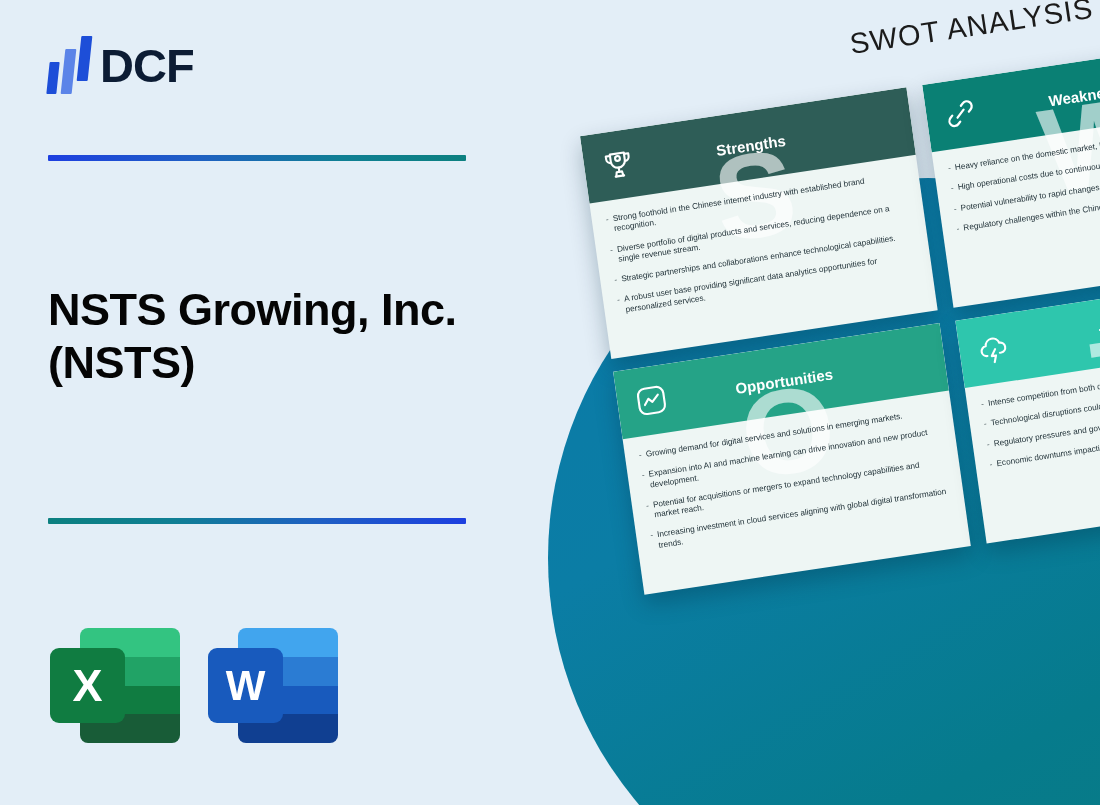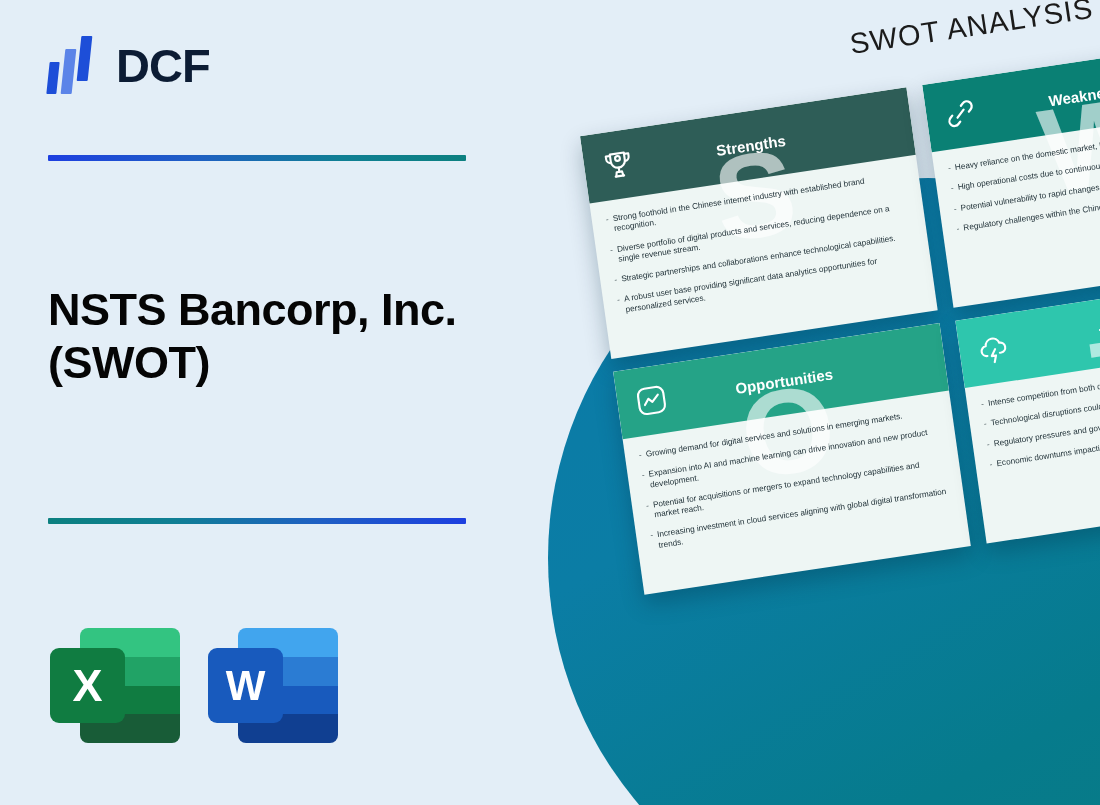--- a/index.html
+++ b/index.html
@@ -10,21 +10,21 @@
     overflow:hidden;
     position:relative;
   }
 
   
   #left-panel {
     position:absolute; left:0; top:0; width:560px; height:805px;
     z-index:5;
   }
 
-  #brand { position:absolute; left:48px; top:36px; display:flex; align-items:center; gap:24px; }
+  #brand { position:absolute; left:48px; top:36px; display:flex; align-items:center; gap:8px; }
   #brand-mark { position:relative; width:44px; height:58px; }
   #brand-mark i { position:absolute; display:block; border-radius:1px; }
   #brand-mark i.b1 { left:0;  top:26px; width:10px; height:32px; background:#1d4ed8; transform:skewX(-6deg); }
   #brand-mark i.b2 { left:15px; top:13px; width:11px; height:45px; background:#5b84e8; transform:skewX(-6deg); }
   #brand-mark i.b3 { left:31px; top:0;  width:11px; height:45px; background:#1d4ed8; transform:skewX(-6deg); }
   #brand-text { font-size:47px; font-weight:600; color:#0c1c34; letter-spacing:-1px; line-height:1; }
 
   .rule { position:absolute; left:48px; width:418px; height:6px; border-radius:1px; }
   #rule-top    { top:155px; background:linear-gradient(90deg,#1d3fe0 0%,#1f5fc4 35%,#0f7f94 70%,#0c8080 100%); }
   #rule-bottom { top:518px; background:linear-gradient(90deg,#0c8080 0%,#0f7f94 30%,#1f5fc4 65%,#1d3fe0 100%); }
@@ -139,21 +139,21 @@
     <div id="brand-mark">
       <i class="b1"></i>
         <i class="b2"></i>
         <i class="b3"></i>
     </div>
     <div id="brand-text">DCF</div>
   </div>
 
   <div class="rule" id="rule-top"></div>
 
-  <h1 id="page-title">NSTS Bancorp, Inc. (SWOT)</h1>
+  <h1 id="page-title">NSTS Growing, Inc. (NSTS)</h1>
 
   <div class="rule" id="rule-bottom"></div>
 
   <div id="file-icons">
     <div class="office-icon">
       <div class="xl-body">
         <span class="xl-b1"></span>
           <span class="xl-b2"></span>
           <span class="xl-b3"></span>
           <span class="xl-b4"></span>

